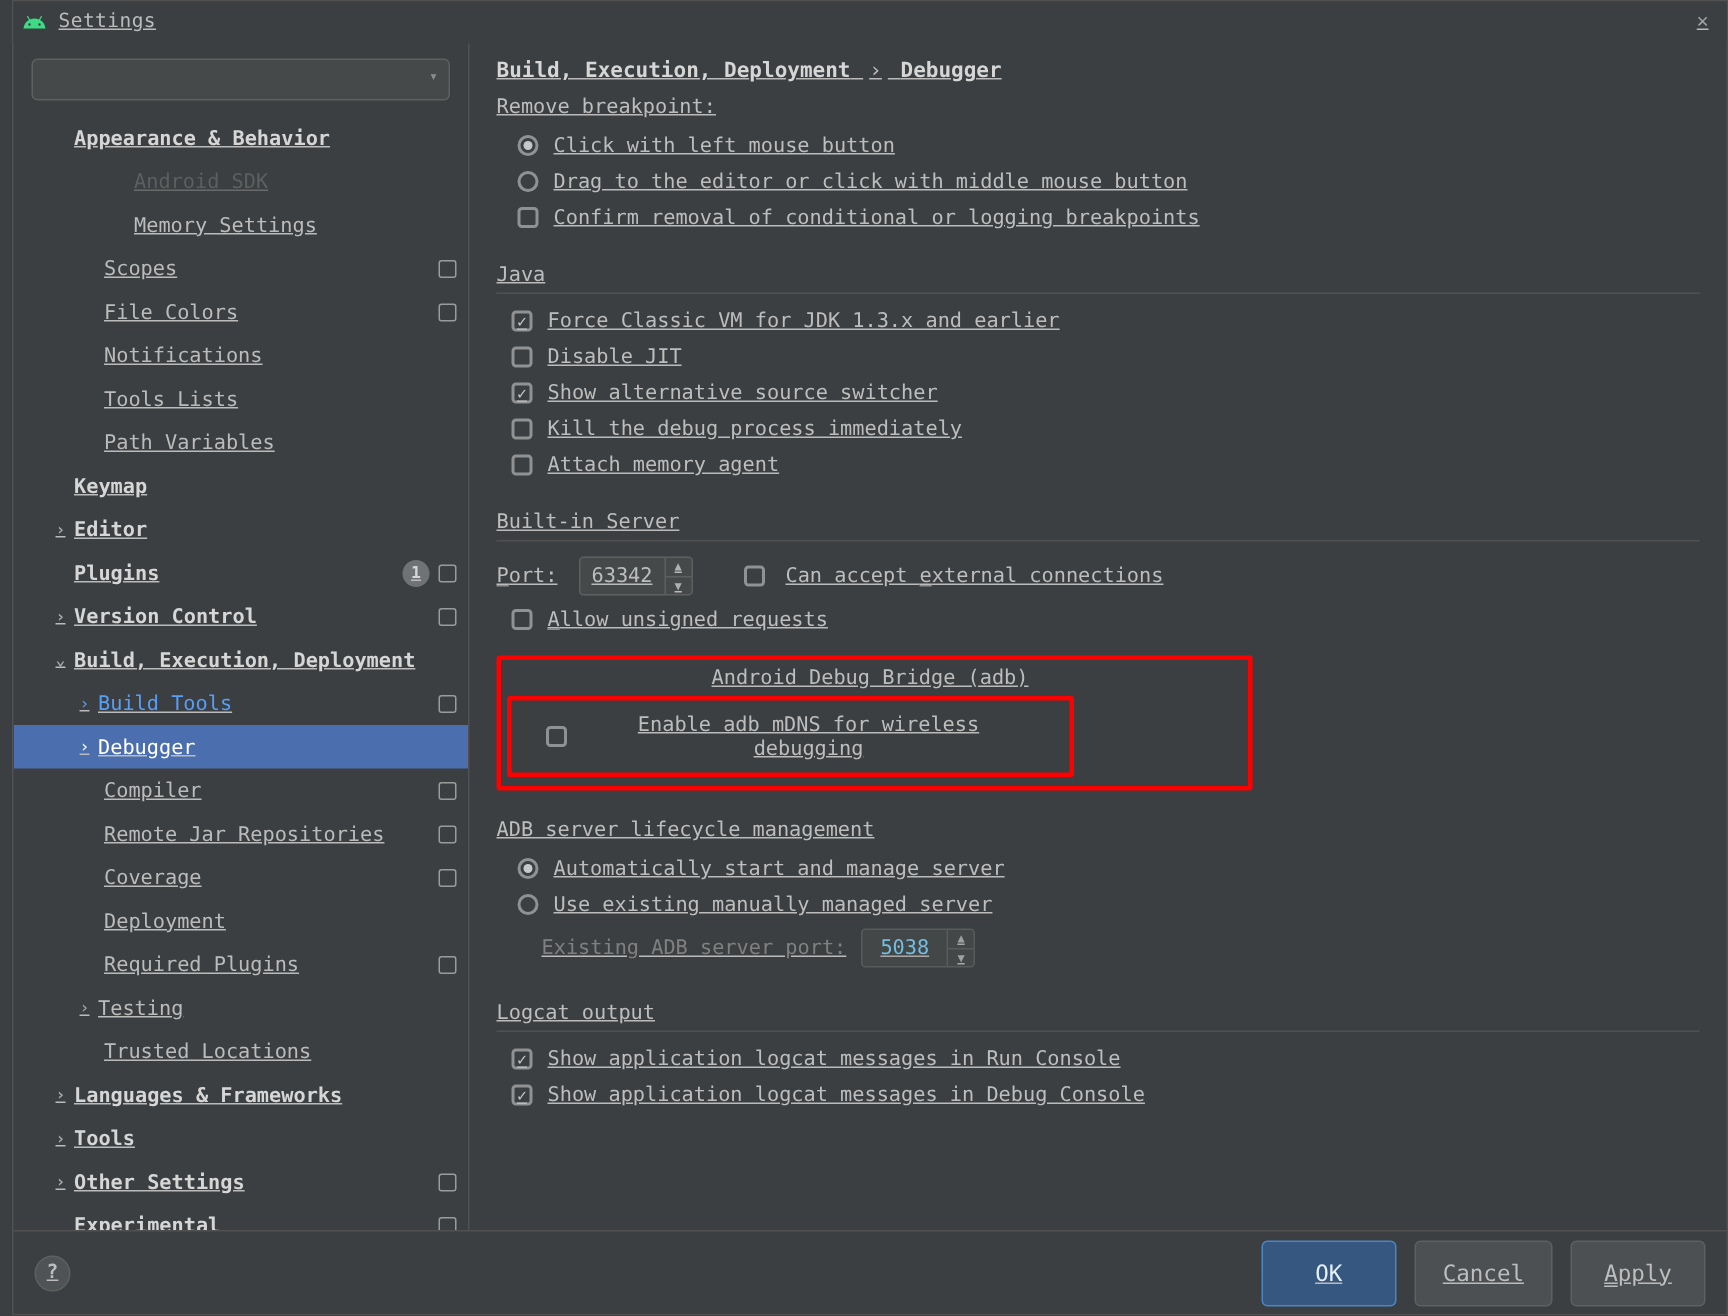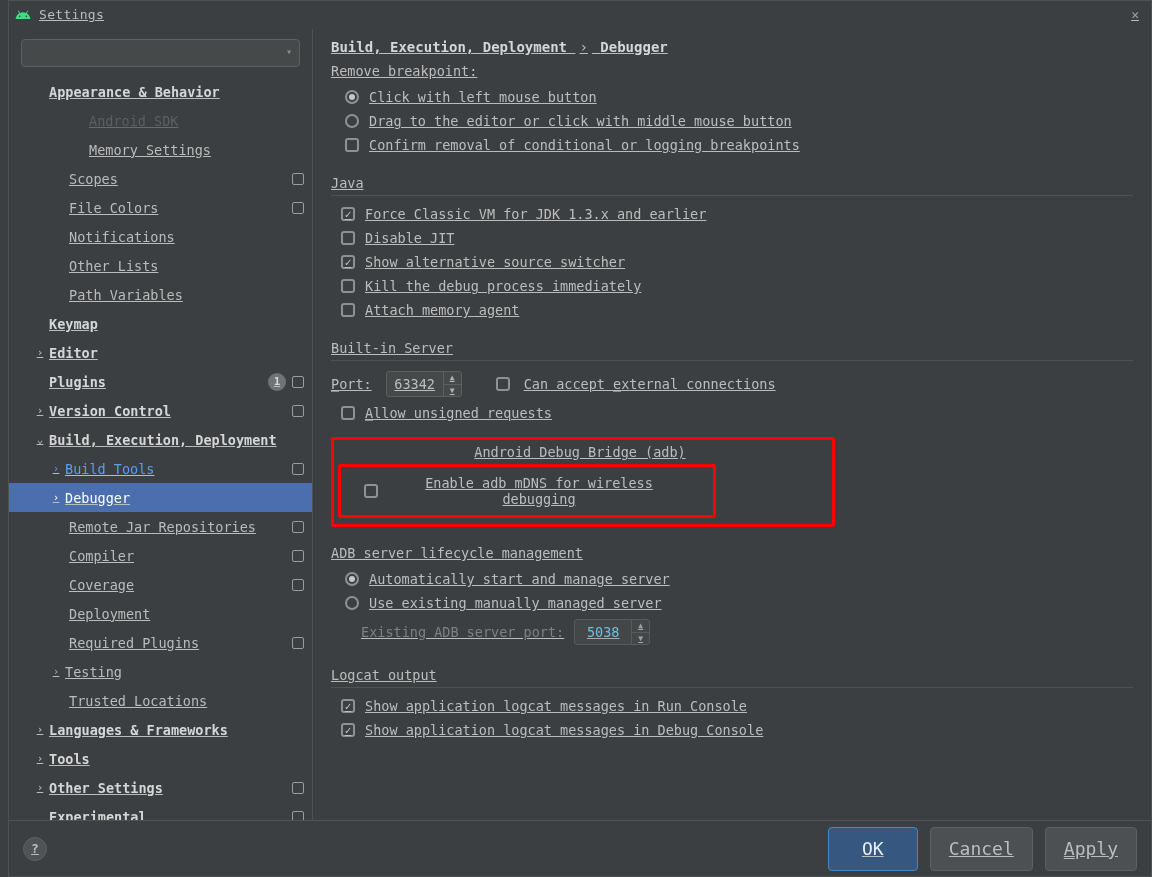--- a/index.html
+++ b/index.html
@@ -197,21 +197,21 @@
   .helpbtn {
     width: 24px; height: 24px; border-radius: 50%;
     background: #4f5355; color: #bdbdbd;
     display: inline-flex; align-items: center; justify-content: center;
     border: 1px solid #5e6060; cursor: pointer; font-weight: 700;
   }
   .btn {
     height: 44px; min-width: 90px; padding: 0 18px;
     background: #4c5052; border: 1px solid #5e6060; border-radius: 4px;
     color: #bdbdbd; cursor: pointer;
-    font-family: inherit; font-size: 18px;
+    font-family: inherit; font-size: 15px;
   }
   .btn.primary { background: #365880; border-color: #4a86c7; color: #e6eef7; min-width: 90px; }
   .btn .u { text-decoration: underline; text-underline-offset: 3px; }
 
   
   .android-icon svg { display: block; }
 </style>
 </head>
 <body>
 
@@ -255,21 +255,21 @@
             <span class="proj"></span>
           </div>
         <div class="tree-item pad2">
             <span>File Colors</span>
             <span class="proj"></span>
           </div>
         <div class="tree-item pad2">
             <span>Notifications</span>
           </div>
         <div class="tree-item pad2">
-            <span>Other Lists</span>
+            <span>Tools Lists</span>
           </div>
         <div class="tree-item pad2">
             <span>Path Variables</span>
           </div>
 
         <div class="tree-item heading pad1">
             <span>Keymap</span>
           </div>
         <div class="tree-item heading">
             <span class="arrow">›</span>
@@ -292,25 +292,25 @@
         <div class="tree-item pad1 bluefg">
             <span class="arrow">›</span>
             <span>Build Tools</span>
             <span class="proj"></span>
           </div>
         <div class="tree-item pad1 selected">
             <span class="arrow">›</span>
             <span>Debugger</span>
           </div>
         <div class="tree-item pad2">
+            <span>Compiler</span>
+            <span class="proj"></span>
+          </div>
+        <div class="tree-item pad2">
             <span>Remote Jar Repositories</span>
-            <span class="proj"></span>
-          </div>
-        <div class="tree-item pad2">
-            <span>Compiler</span>
             <span class="proj"></span>
           </div>
         <div class="tree-item pad2">
             <span>Coverage</span>
             <span class="proj"></span>
           </div>
         <div class="tree-item pad2">
             <span>Deployment</span>
           </div>
         <div class="tree-item pad2">

